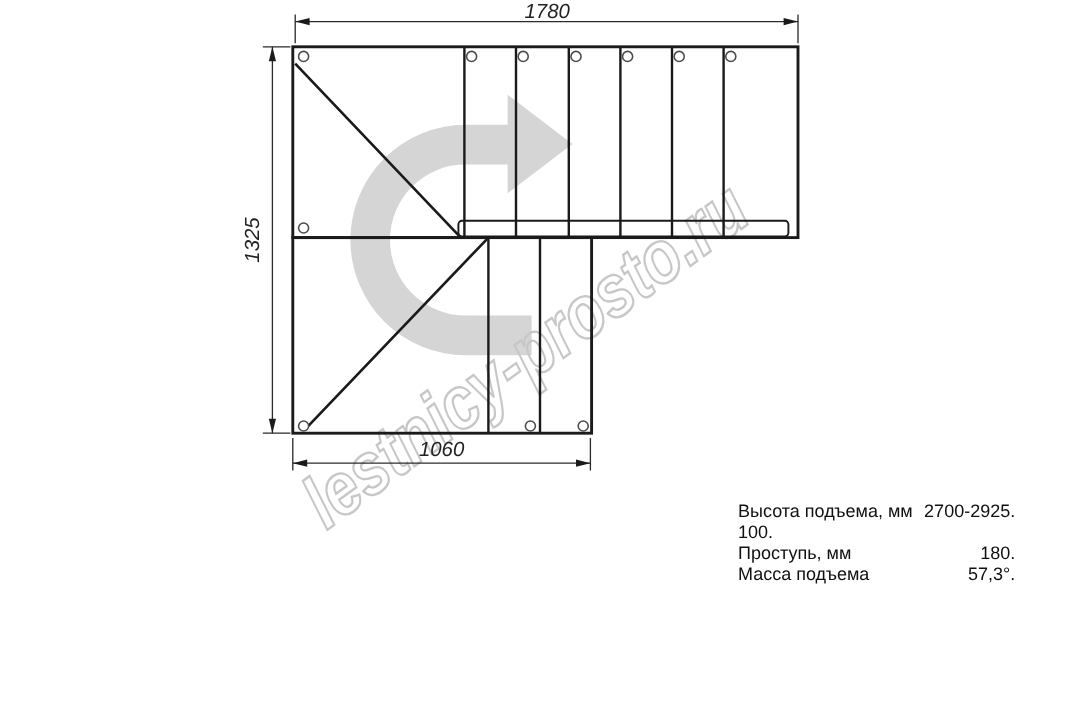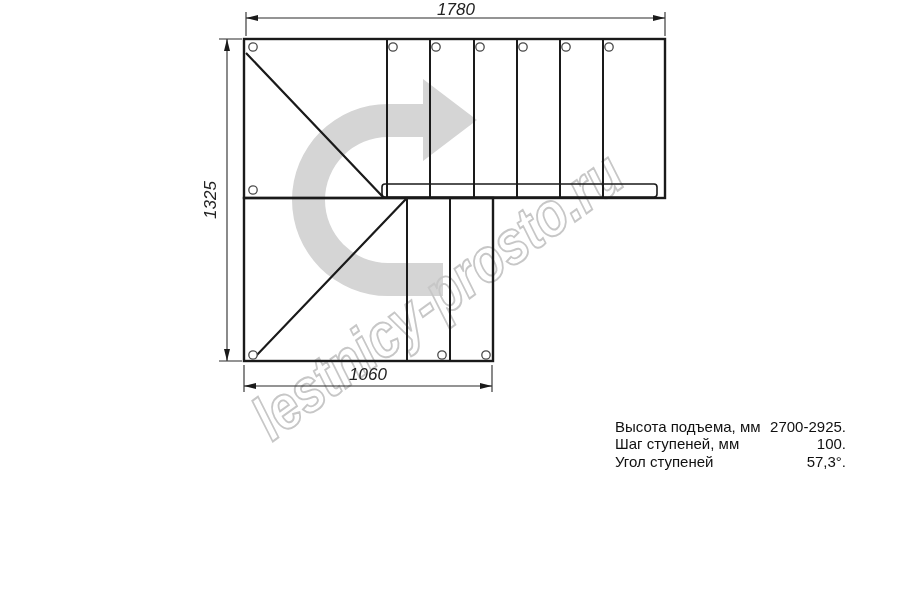--- a/index.html
+++ b/index.html
@@ -70,22 +70,25 @@
     <text class="dim-text" transform="translate(216,200) rotate(-90)" text-anchor="middle">1325</text>
     <text class="dim-text" x="368" y="380" text-anchor="middle">1060</text>
   </svg>
 
   <div class="specs">
     <div class="spec-row">
       <span class="spec-label">Высота подъема, мм</span>
       <span class="spec-value">2700-2925.</span>
     </div>
     <div class="spec-row">
-      <span class="spec-label">Шаг ступеней, мм</span>
       <span class="spec-value">100.</span>
     </div>
     <div class="spec-row">
-      <span class="spec-label">Угол ступеней</span>
+      <span class="spec-label">Проступь, мм</span>
+      <span class="spec-value">180.</span>
+    </div>
+    <div class="spec-row">
+      <span class="spec-label">Масса подъема</span>
       <span class="spec-value">57,3°.</span>
     </div>
   </div>
 
 </div>
 
 </body></html>

